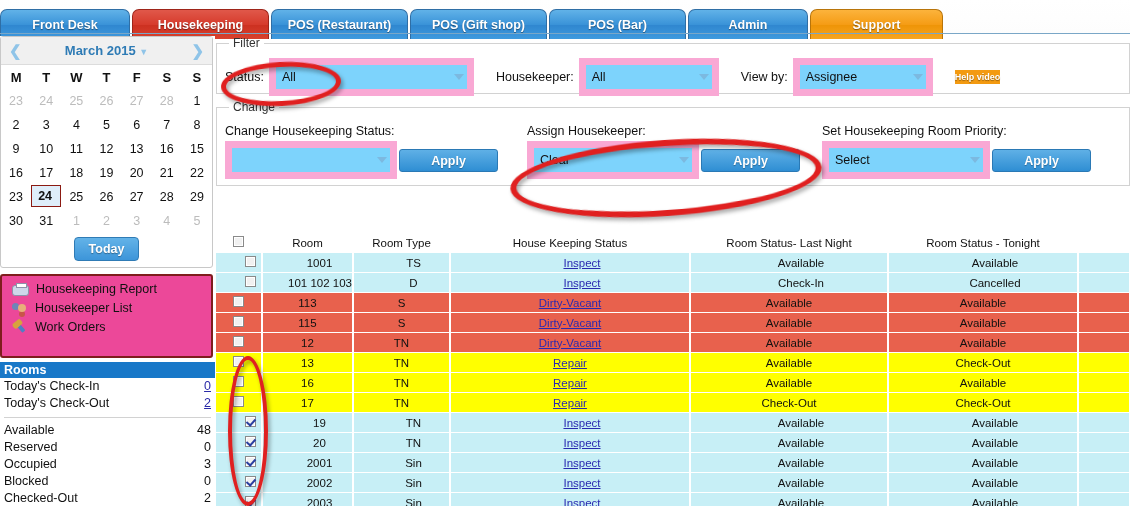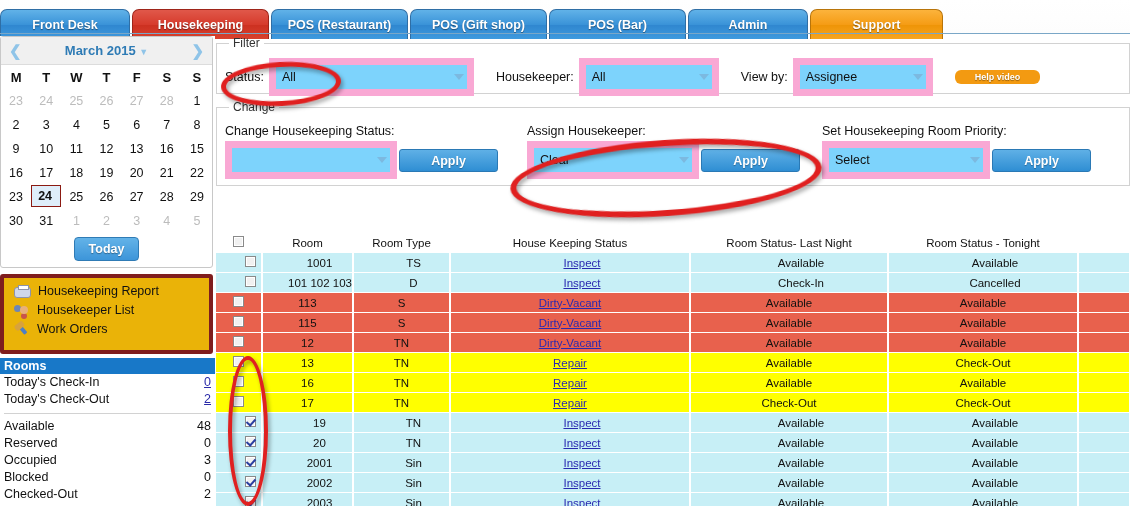--- a/index.html
+++ b/index.html
@@ -66,22 +66,22 @@
     background:#dfeefa;border:1px solid #8b1a12;font-weight:bold;
   }
   #todaywrap{text-align:center;padding:4px 0 6px;}
   #todaybtn{
     display:inline-block;background:linear-gradient(#63b3e8,#3d95d9);
     color:#fff;font-weight:bold;font-size:12.5px;border-radius:4px;
     padding:4px 14px;border:1px solid #2f7bb5;cursor:pointer;
     text-shadow:0 1px 1px rgba(0,0,0,.35);
   }
   #links{
-    border:4px solid #7f1d1d;border-radius:3px;margin-top:6px;width:213px;
-    box-sizing:border-box;padding:3px 0 12px 0;background:#eab308;
+    border:2px solid #7f1d1d;border-radius:3px;margin-top:6px;width:213px;
+    box-sizing:border-box;padding:3px 0 20px 0;background:#ec4899;
   }
   .linkrow{display:flex;align-items:center;height:19px;padding-left:10px;cursor:pointer;}
   .linkrow .lbl{font-size:12.5px;color:#111;margin-left:7px;}
   .ic{width:16px;height:14px;position:relative;display:inline-block;}
   .ic-printer{
     background:#cfd7ea;border:1px solid #8d93aa;border-radius:3px;
     width:15px;height:9px;margin-top:3px;
   }
   .ic-printer::before{content:"";position:absolute;left:3px;top:-3px;width:9px;height:3px;background:#fff;border:1px solid #8d93aa;}
   .ic-people{width:16px;height:14px;}
@@ -118,21 +118,21 @@
   }
   .applybtn{
     height:23px;line-height:23px;width:99px;text-align:center;
     background:linear-gradient(#5fb0e6,#2f8ed3);
     color:#fff;font-weight:bold;font-size:12.5px;border-radius:3px;
     border:1px solid #2a79b5;cursor:pointer;box-sizing:border-box;
     text-shadow:0 1px 1px rgba(0,0,0,.3);
   }
   #helpvid{
     background:#f39a11;color:#fff;font-weight:bold;font-size:9px;
-    padding:2px 20px;border-radius:6px;cursor:pointer;
+    padding:2px 0;border-radius:0;cursor:pointer;
     text-shadow:0 1px 1px rgba(0,0,0,.4);white-space:nowrap;
   }
   
   #tblwrap{position:absolute;left:0;top:196px;width:914px;}
   table#grid{border-collapse:collapse;width:914px;table-layout:fixed;font-size:11.5px;}
   table#grid th{
     font-weight:normal;font-size:11.5px;color:#111;height:19px;
     background:#fff;text-align:center;border-right:1px solid #fff;
   }
   table#grid td{

